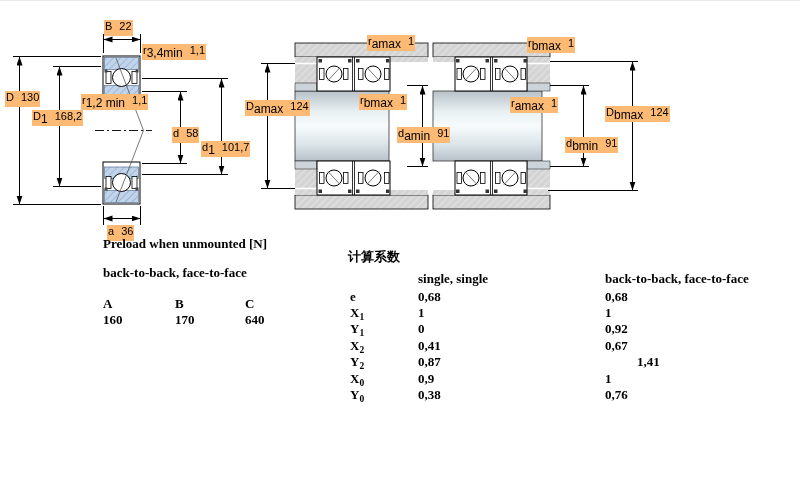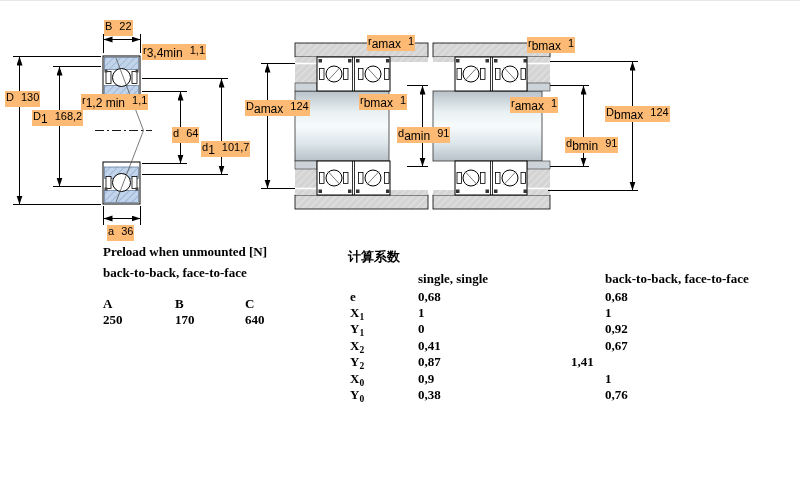--- a/index.html
+++ b/index.html
@@ -213,40 +213,40 @@
     <line x1="548" y1="189.5" x2="638" y2="189.5"></line>
     <line x1="632.5" y1="60.5" x2="632.5" y2="189.5" marker-start="url(#arr)" marker-end="url(#arr)"></line>
   </g>
 </svg>
 
   <div class="dlabel" style="left:104px;top:19px"><span>B</span><sub></sub><span class="val">22</span></div>
   <div class="dlabel" style="left:142px;top:43px"><span>r</span><sub>3,4min</sub><span class="val">1,1</span></div>
   <div class="dlabel" style="left:5px;top:90px"><span>D</span><sub></sub><span class="val">130</span></div>
   <div class="dlabel" style="left:32px;top:109px"><span>D</span><sub>1</sub><span class="val">168,2</span></div>
   <div class="dlabel" style="left:81px;top:93px"><span>r</span><sub>1,2 min</sub><span class="val">1,1</span></div>
-  <div class="dlabel" style="left:172px;top:126px"><span>d</span><sub></sub><span class="val">64</span></div>
+  <div class="dlabel" style="left:172px;top:126px"><span>d</span><sub></sub><span class="val">58</span></div>
   <div class="dlabel" style="left:201px;top:140px"><span>d</span><sub>1</sub><span class="val">101,7</span></div>
   <div class="dlabel" style="left:107px;top:224px"><span>a</span><sub></sub><span class="val">36</span></div>
 
   <div class="dlabel" style="left:367px;top:34px"><span>r</span><sub>amax</sub><span class="val">1</span></div>
   <div class="dlabel" style="left:245px;top:99px"><span>D</span><sub>amax</sub><span class="val">124</span></div>
   <div class="dlabel" style="left:359px;top:93px"><span>r</span><sub>bmax</sub><span class="val">1</span></div>
   <div class="dlabel" style="left:397px;top:126px"><span>d</span><sub>amin</sub><span class="val">91</span></div>
 
   <div class="dlabel" style="left:527px;top:36px"><span>r</span><sub>bmax</sub><span class="val">1</span></div>
   <div class="dlabel" style="left:510px;top:96px"><span>r</span><sub>amax</sub><span class="val">1</span></div>
   <div class="dlabel" style="left:565px;top:136px"><span>d</span><sub>bmin</sub><span class="val">91</span></div>
   <div class="dlabel" style="left:605px;top:105px"><span>D</span><sub>bmax</sub><span class="val">124</span></div>
 
-  <div class="t-serif t-bold" style="left:103px;top:244px">Preload when unmounted [N]</div>
+  <div class="t-serif t-bold" style="left:103px;top:236px">Preload when unmounted [N]</div>
   <div class="t-serif" style="left:103px;top:265px">back-to-back, face-to-face</div>
   <div class="t-serif" style="left:103px;top:296px">A</div>
   <div class="t-serif" style="left:175px;top:296px">B</div>
   <div class="t-serif" style="left:245px;top:296px">C</div>
-  <div class="t-serif" style="left:103px;top:312px">250</div>
+  <div class="t-serif" style="left:103px;top:312px">160</div>
   <div class="t-serif" style="left:175px;top:312px">170</div>
   <div class="t-serif" style="left:245px;top:312px">640</div>
 
   <div class="t-serif t-bold" style="left:348px;top:249px">计算系数</div>
   <div class="t-serif" style="left:418px;top:271px">single, single</div>
   <div class="t-serif" style="left:605px;top:271px">back-to-back, face-to-face</div>
 
   <div class="t-serif" style="left:350px;top:289px"><span>e</span><sub></sub></div>
   <div class="t-serif" style="left:418px;top:289px">0,68</div>
   <div class="t-serif" style="left:605px;top:289px">0,68</div>
@@ -258,21 +258,21 @@
   <div class="t-serif" style="left:350px;top:321px"><span>Y</span><sub>1</sub></div>
   <div class="t-serif" style="left:418px;top:321px">0</div>
   <div class="t-serif" style="left:605px;top:321px">0,92</div>
 
   <div class="t-serif" style="left:350px;top:338px"><span>X</span><sub>2</sub></div>
   <div class="t-serif" style="left:418px;top:338px">0,41</div>
   <div class="t-serif" style="left:605px;top:338px">0,67</div>
 
   <div class="t-serif" style="left:350px;top:354px"><span>Y</span><sub>2</sub></div>
   <div class="t-serif" style="left:418px;top:354px">0,87</div>
-  <div class="t-serif" style="left:571px;top:354px">1,41</div>
+  <div class="t-serif" style="left:637px;top:354px">1,41</div>
 
   <div class="t-serif" style="left:350px;top:371px"><span>X</span><sub>0</sub></div>
   <div class="t-serif" style="left:418px;top:371px">0,9</div>
   <div class="t-serif" style="left:605px;top:371px">1</div>
 
   <div class="t-serif" style="left:350px;top:387px"><span>Y</span><sub>0</sub></div>
   <div class="t-serif" style="left:418px;top:387px">0,38</div>
   <div class="t-serif" style="left:605px;top:387px">0,76</div>
 
 </div>

